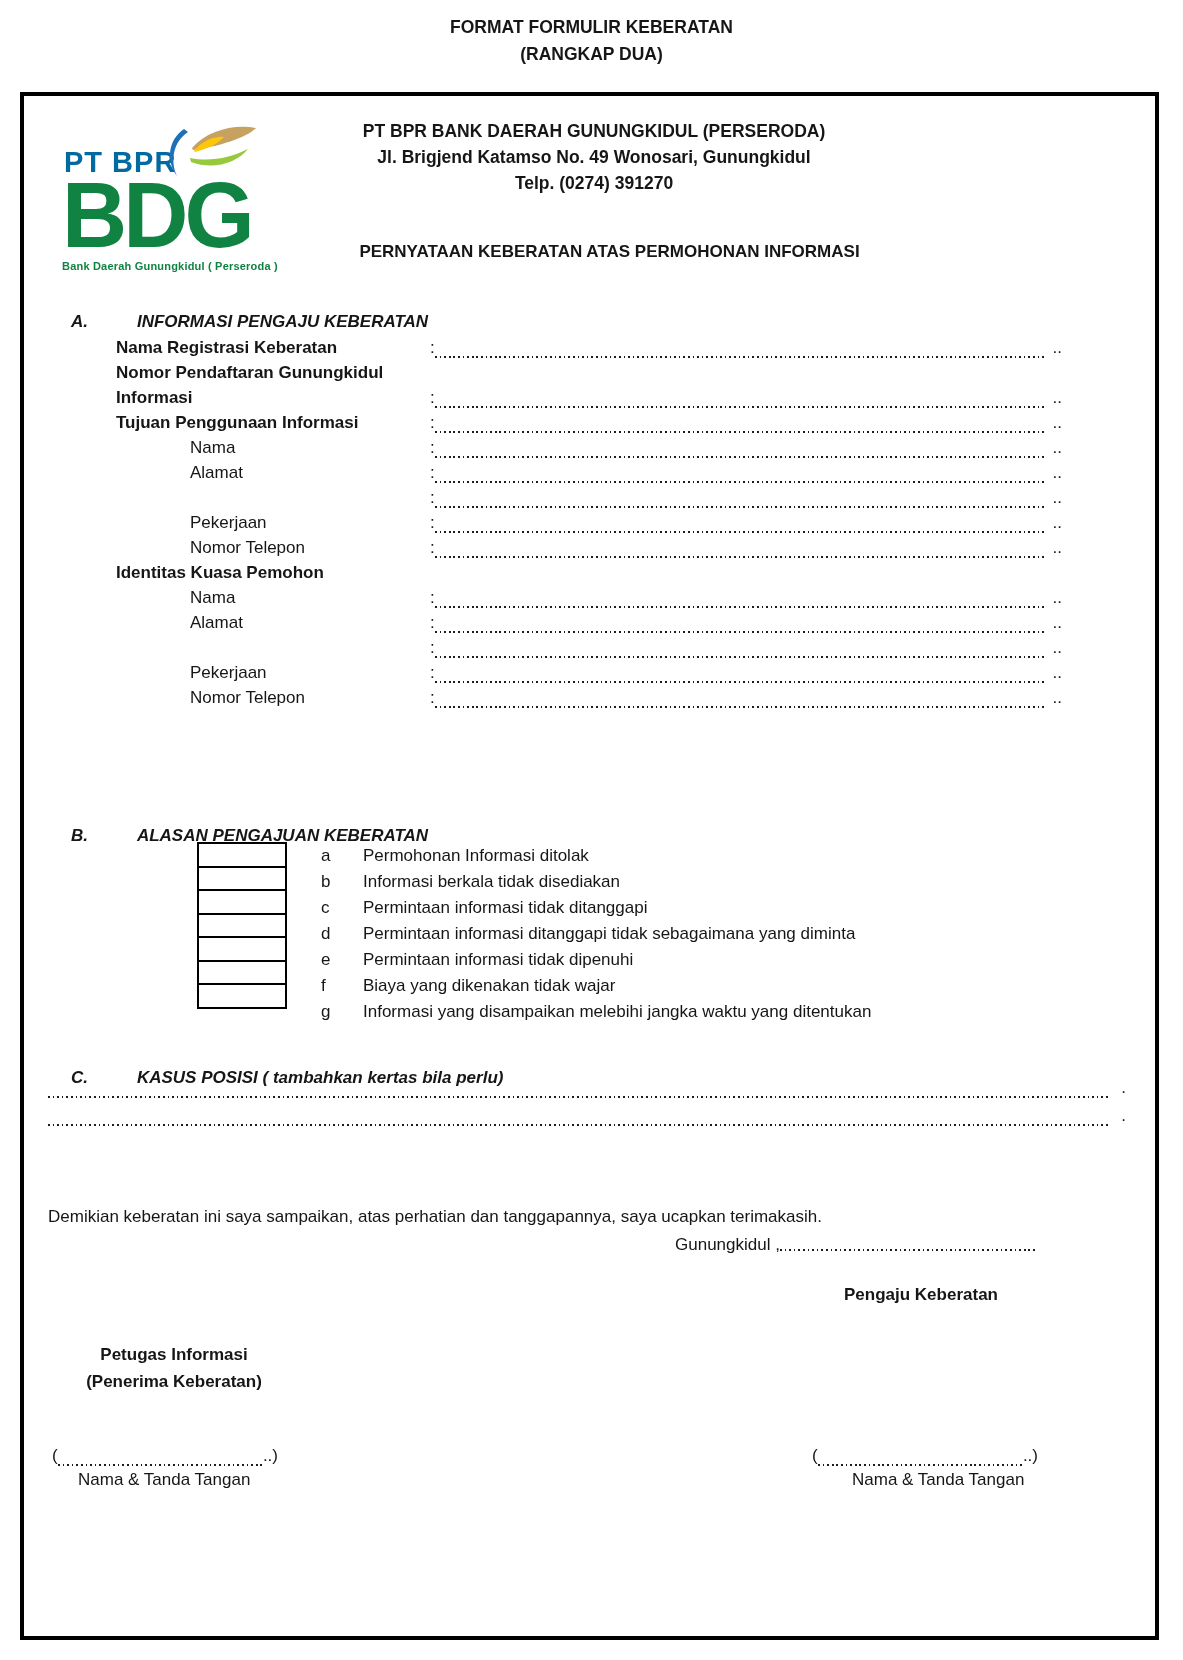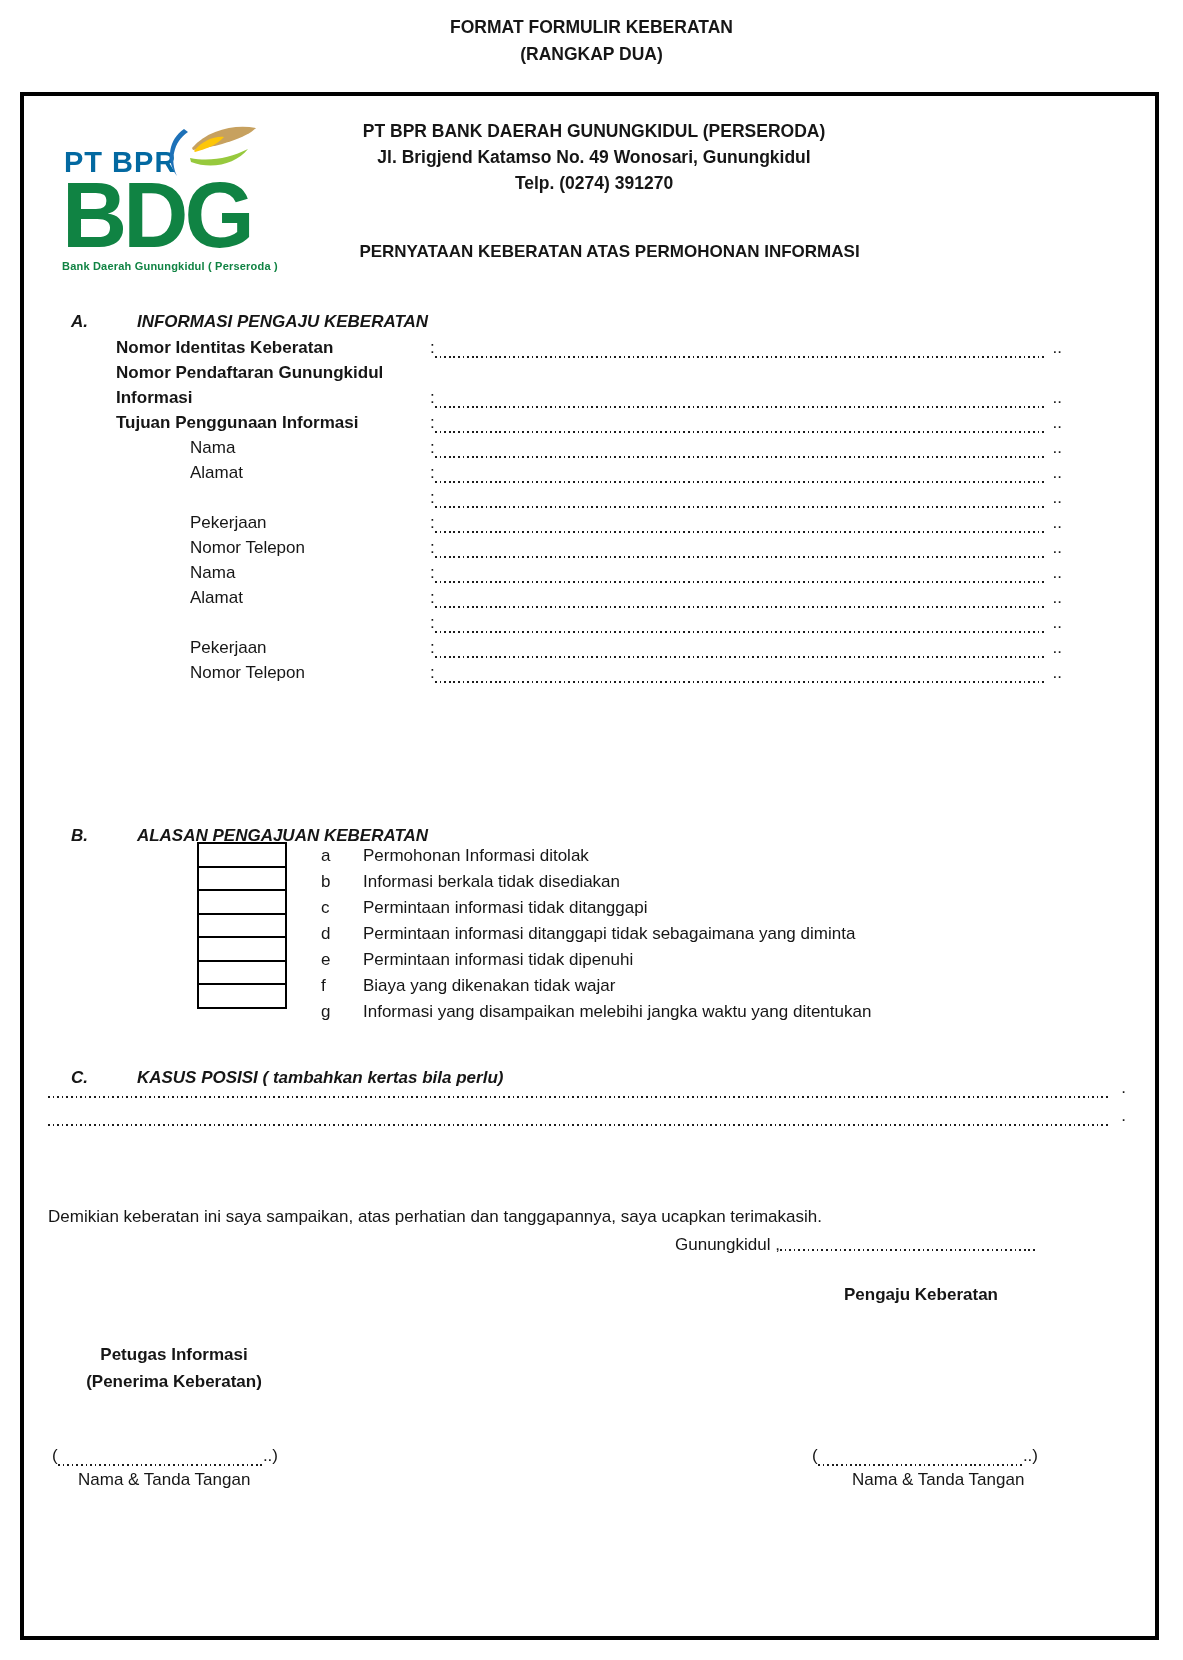--- a/index.html
+++ b/index.html
@@ -107,21 +107,21 @@
   </div>
 
   <div class="form-title">PERNYATAAN KEBERATAN ATAS PERMOHONAN INFORMASI</div>
 
   <div class="sec-row" style="top:196px">
     <span class="sec-letter">A.</span><span>INFORMASI PENGAJU KEBERATAN</span>
   </div>
 
   <div class="field-rows" id="field-rows">
       <div class="frow">
-        <span class="flabel bold">Nomor Identitas Keberatan</span>
+        <span class="flabel bold">Nama Registrasi Keberatan</span>
         <span class="colon">:</span>
         <span class="leader"></span>
         <span class="fsuffix">..</span>
       </div>
       <div class="frow">
         <span class="flabel bold">Nomor Pendaftaran Gunungkidul</span>
       </div>
       <div class="frow">
         <span class="flabel bold">Informasi</span>
         <span class="colon">:</span>
@@ -156,20 +156,23 @@
         <span class="flabel indent">Pekerjaan</span>
         <span class="colon">:</span>
         <span class="leader"></span>
         <span class="fsuffix">..</span>
       </div>
       <div class="frow">
         <span class="flabel indent">Nomor Telepon</span>
         <span class="colon">:</span>
         <span class="leader"></span>
         <span class="fsuffix">..</span>
+      </div>
+      <div class="frow">
+        <span class="flabel bold">Identitas Kuasa Pemohon</span>
       </div>
       <div class="frow">
         <span class="flabel indent">Nama</span>
         <span class="colon">:</span>
         <span class="leader"></span>
         <span class="fsuffix">..</span>
       </div>
       <div class="frow">
         <span class="flabel indent">Alamat</span>
         <span class="colon">:</span>

